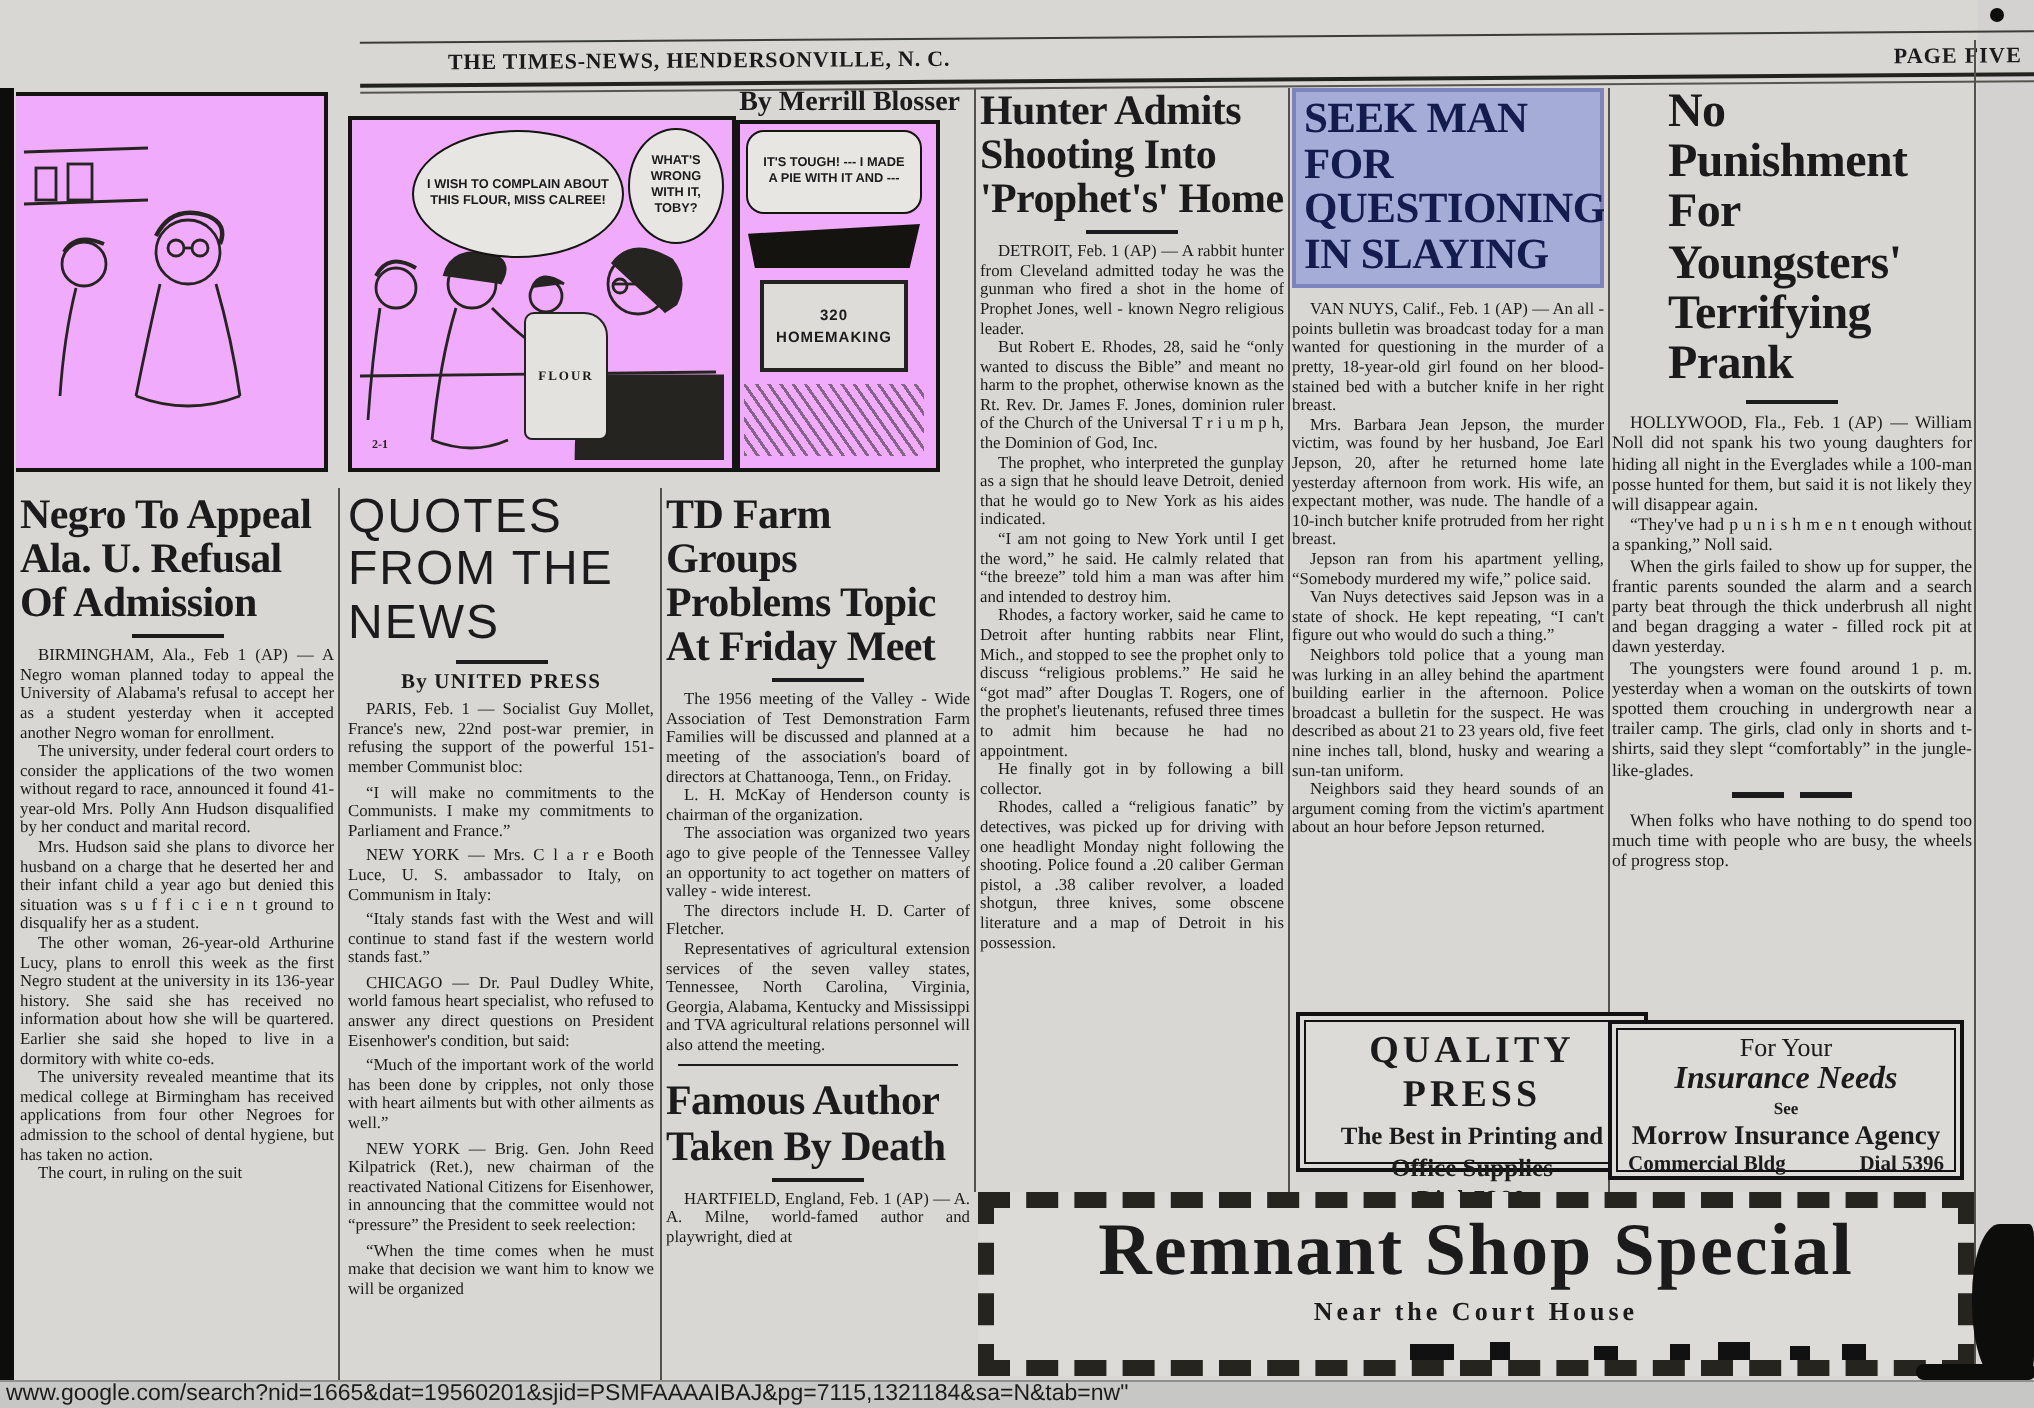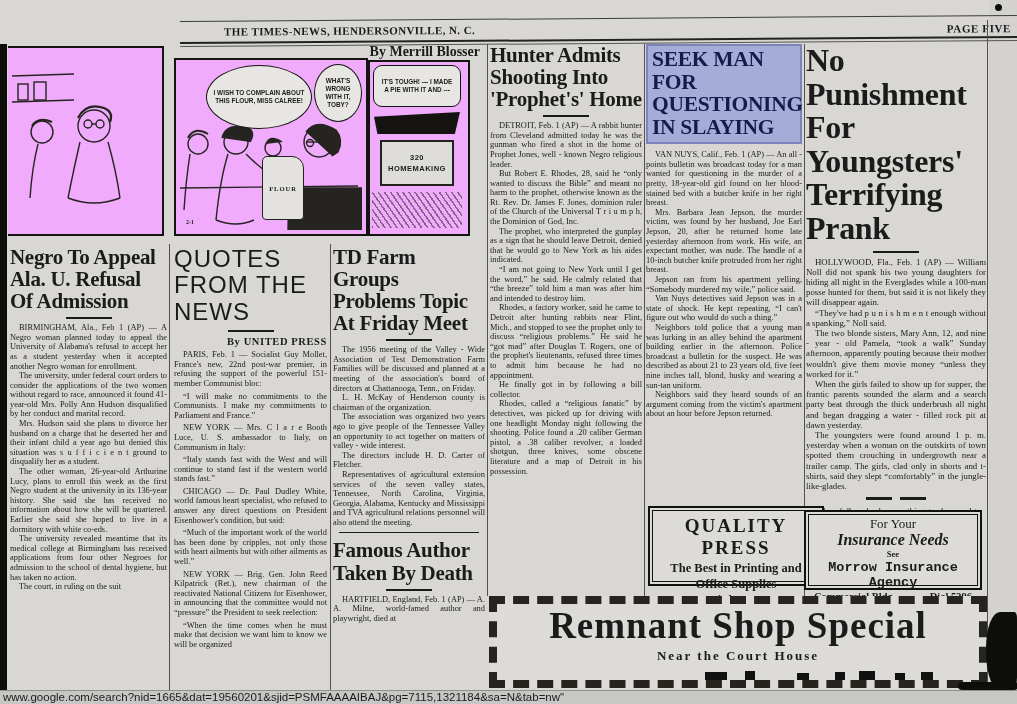--- a/index.html
+++ b/index.html
@@ -22,38 +22,38 @@
   .sign{position:absolute;border:2px solid #22221f;background:#dddcd8;display:flex;align-items:center;justify-content:center;text-align:center;font-family:"Liberation Sans",sans-serif;font-weight:bold;font-size:7.5px;letter-spacing:.5px;line-height:1.5;padding:3px;box-sizing:border-box;}
   .flourbag{position:absolute;background:#e3e2de;border:1.5px solid #22221f;border-radius:5px 12px 4px 4px;
             display:flex;align-items:center;justify-content:center;font-weight:bold;font-size:6.5px;letter-spacing:1px;}
   
   .headline{font-weight:bold;letter-spacing:-0.3px;line-height:1.05;font-size:21px;}
   .hrule{width:46px;border-top:2px solid #1b1b1b;margin:5px auto 4px auto;}
   .colrule{border-top:1.5px solid #1b1b1b;margin:5px 6px 6px 6px;}
   .body-text .para{margin:0;text-indent:9px;text-align:justify;font-size:8.4px;line-height:9.6px;}
   .wide .para{font-size:8.8px;line-height:10.2px;}
   .spaced .para{margin-bottom:3px;}
-  .byline-center{text-align:right;font-weight:bold;font-size:10.5px;letter-spacing:.6px;margin:2px 0 3px 0;}
+  .byline-center{text-align:center;font-weight:bold;font-size:10.5px;letter-spacing:.6px;margin:2px 0 3px 0;}
   .sans-head{font-family:"Liberation Sans",sans-serif;font-weight:400;font-size:24px;line-height:1.1;letter-spacing:1px;}
   .vrule{position:absolute;width:1px;background:#52514c;}
   .mini-div{display:flex;justify-content:center;gap:8px;margin:6px 0;}
   .mini-div span{display:block;width:26px;height:3px;background:#1b1b1b;}
   
   #seek-head{background:#a6acd8;color:#141b4d;border:2px solid #7b84bd;padding:2px 4px 4px 4px;font-size:21.5px;}
   
   .adbox{position:absolute;background:#dcdbd7;border:2px solid #111;box-shadow:inset 0 0 0 2px #dcdbd7, inset 0 0 0 3px #111;
          text-align:center;box-sizing:border-box;z-index:5;}
   #ad-quality .t1{font-weight:bold;font-size:19px;letter-spacing:2px;margin-top:7px;}
   #ad-quality .t2{font-weight:bold;font-size:12.5px;line-height:1.25;margin:2px 10px 0 10px;}
   #ad-quality .t3{font-weight:bold;font-size:11.5px;margin-top:2px;letter-spacing:1px;}
   #ad-quality .t4{font-weight:bold;font-size:11.5px;letter-spacing:1px;}
   #ad-ins .l1{font-size:13px;margin-top:4px;}
   #ad-ins .l2{font-size:16px;font-weight:bold;font-style:italic;line-height:1;}
   #ad-ins .l3{font-size:8.5px;font-weight:bold;margin-top:1px;}
-  #ad-ins .l4{font-size:13.5px;font-weight:bold;margin-top:1px;font-family:Liberation Mono, monospace;}
+  #ad-ins .l4{font-size:13.5px;font-weight:bold;margin-top:1px;}
   #ad-ins .row{display:flex;justify-content:space-between;padding:0 8px;font-size:10.5px;font-weight:bold;margin-top:1px;}
   #ad-remnant{position:absolute;left:489px;top:596px;width:498px;height:92px;background:#dcdbd7;
               border:8px dashed #26241f;box-sizing:border-box;text-align:center;z-index:6;overflow:hidden;}
   #ad-remnant .title{font-weight:bold;font-size:37px;letter-spacing:1px;line-height:1;margin-top:3px;}
   #ad-remnant .sub{font-weight:bold;font-size:13px;letter-spacing:2px;margin-top:4px;}
   .frag{position:absolute;background:#111;bottom:0;}
   
   #statusbar{left:0;top:690px;width:1017px;height:14px;background:#c7c7c5;border-top:1px solid #8f8f8d;z-index:9;}
   #statusbar .url{position:absolute;left:3px;top:0px;font-family:"Liberation Sans",sans-serif;font-size:11.5px;color:#1c1c1c;white-space:nowrap;}
   
@@ -212,26 +212,25 @@
         <p class="para">VAN NUYS, Calif., Feb. 1 (AP) — An all - points bulletin was broadcast today for a man wanted for questioning in the murder of a pretty, 18-year-old girl found on her blood-stained bed with a butcher knife in her right breast.</p>
         <p class="para">Mrs. Barbara Jean Jepson, the murder victim, was found by her husband, Joe Earl Jepson, 20, after he returned home late yesterday afternoon from work. His wife, an expectant mother, was nude. The handle of a 10-inch butcher knife protruded from her right breast.</p>
         <p class="para">Jepson ran from his apartment yelling, “Somebody murdered my wife,” police said.</p>
         <p class="para">Van Nuys detectives said Jepson was in a state of shock. He kept repeating, “I can't figure out who would do such a thing.”</p>
         <p class="para">Neighbors told police that a young man was lurking in an alley behind the apartment building earlier in the afternoon. Police broadcast a bulletin for the suspect. He was described as about 21 to 23 years old, five feet nine inches tall, blond, husky and wearing a sun-tan uniform.</p>
         <p class="para">Neighbors said they heard sounds of an argument coming from the victim's apartment about an hour before Jepson returned.</p>
       </div>
   </div>
 
   <div class="abs" style="left:806px;top:44px;width:180px;height:466px;overflow:hidden;">
-    <div class="headline" style="font-size:32px;">No Punishment For Youngsters' Terrifying Prank</div>
+    <div class="headline" style="font-size:24px;padding-left:28px;">No Punishment For Youngsters' Terrifying Prank</div>
     <div class="hrule"></div>
     <div class="body-text wide">
         <p class="para">HOLLYWOOD, Fla., Feb. 1 (AP) — William Noll did not spank his two young daughters for hiding all night in the Everglades while a 100-man posse hunted for them, but said it is not likely they will disappear again.</p>
         <p class="para">“They've had p u n i s h m e n t enough without a spanking,” Noll said.</p>
-        <p class="para">The two blonde sisters, Mary Ann, 12, and nine - year - old Pamela, “took a walk” Sunday afternoon, apparently pouting because their mother wouldn't give them movie money “unless they worked for it.”</p>
         <p class="para">When the girls failed to show up for supper, the frantic parents sounded the alarm and a search party beat through the thick underbrush all night and began dragging a water - filled rock pit at dawn yesterday.</p>
         <p class="para">The youngsters were found around 1 p. m. yesterday when a woman on the outskirts of town spotted them crouching in undergrowth near a trailer camp. The girls, clad only in shorts and t-shirts, said they slept “comfortably” in the jungle-like-glades.</p>
       </div>
     <div class="mini-div">
         <span></span>
         <span></span>
       </div>
     <div class="body-text wide">
         <p class="para">When folks who have nothing to do spend too much time with people who are busy, the wheels of progress stop.</p>
       </div>

